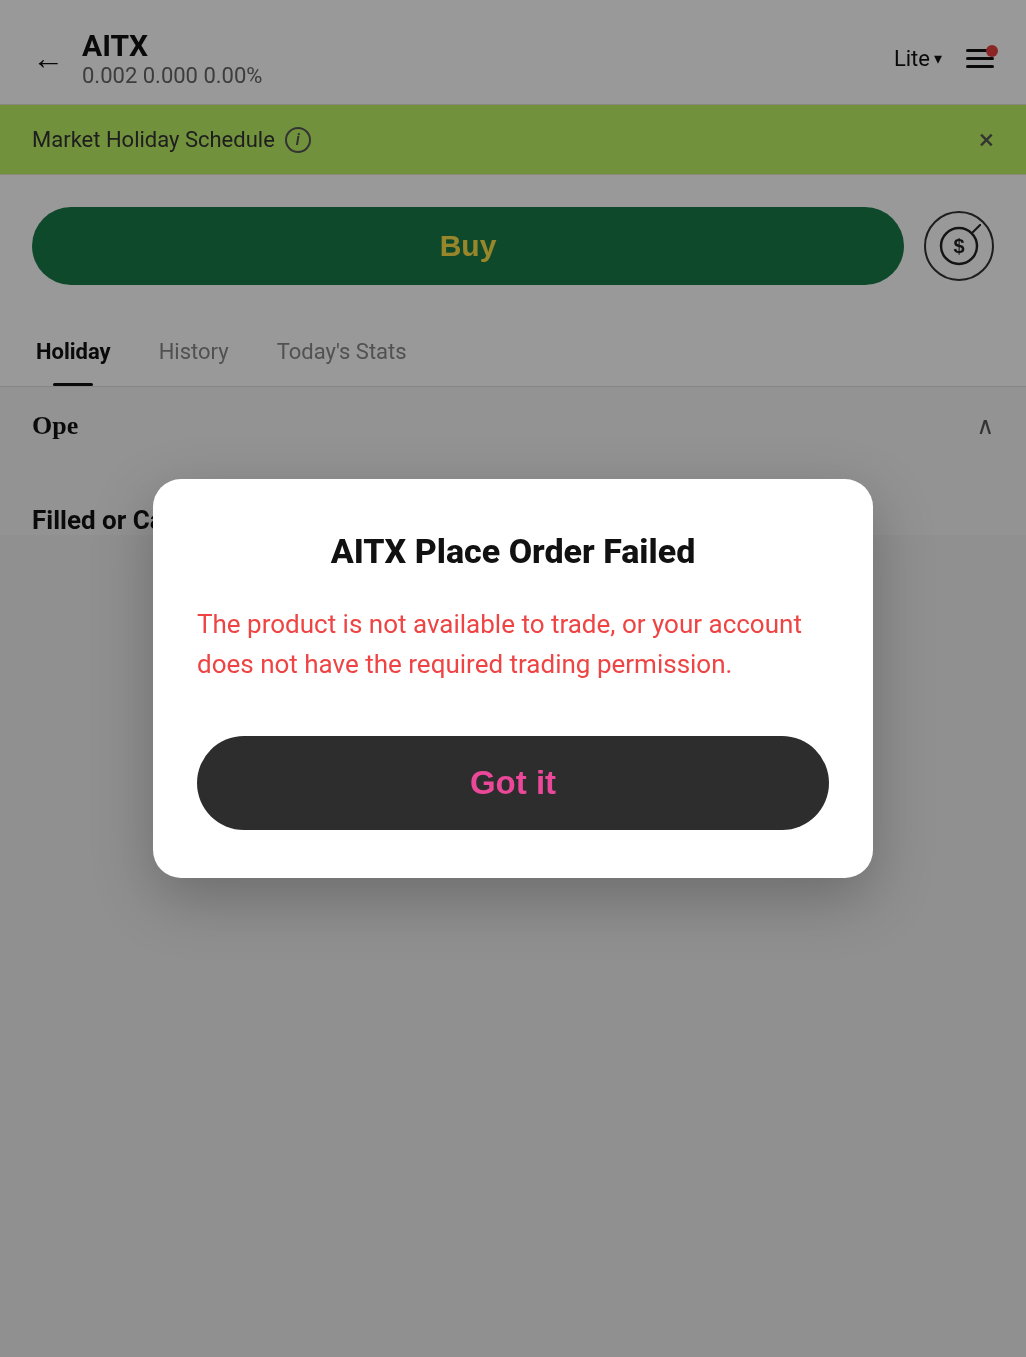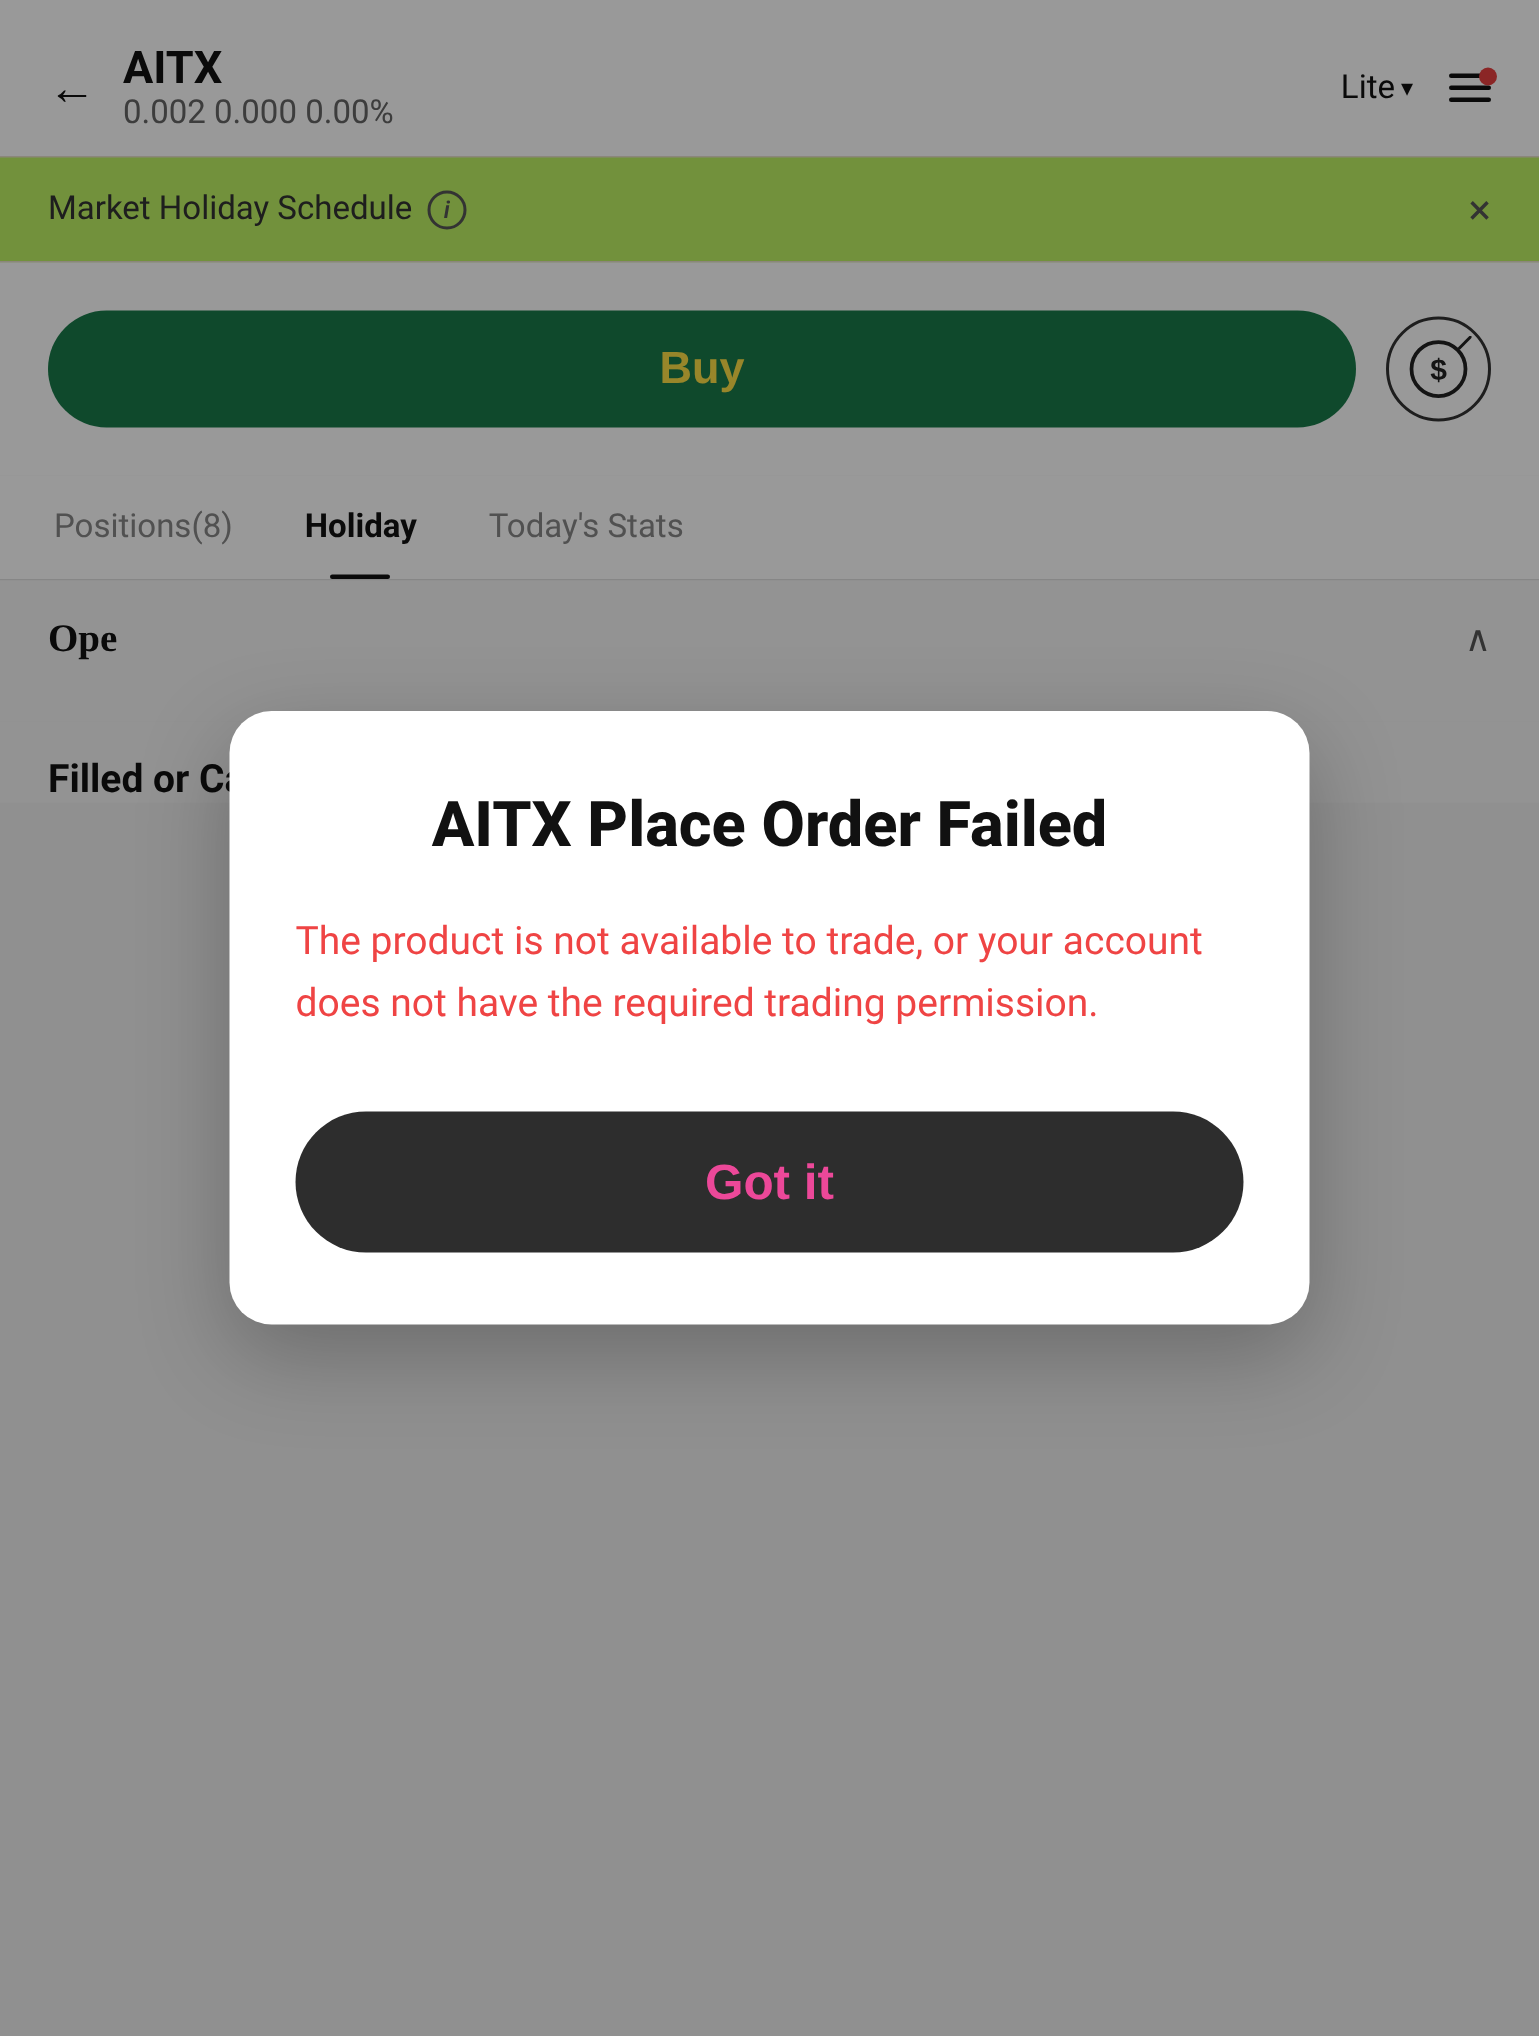--- a/index.html
+++ b/index.html
@@ -287,21 +287,21 @@
       background: #ffffff;
       border-radius: 28px;
       padding: 52px 44px 48px;
       width: 720px;
       max-width: 90%;
       text-align: center;
       box-shadow: 0 20px 60px rgba(0,0,0,0.25);
     }
 
     .modal-title {
-      font-size: 42px;
+      font-size: 34px;
       font-weight: 800;
       color: #111;
       margin-bottom: 32px;
       line-height: 1.2;
     }
 
     .modal-body {
       font-size: 26px;
       color: #ef4444;
       line-height: 1.55;
@@ -363,25 +363,25 @@
   <div class="dollar-circle">
     <svg viewBox="0 0 44 44" fill="none" xmlns="http://www.w3.org/2000/svg">
       <circle cx="22" cy="22" r="18" stroke="#222" stroke-width="2.5"></circle>
       <text x="22" y="29" text-anchor="middle" font-size="20" fill="#222" font-family="Arial" font-weight="600">$</text>
       <path d="M36 8 L44 0" stroke="#222" stroke-width="2" stroke-linecap="round"></path>
     </svg>
   </div>
 </div>
 
 <div class="tabs">
-  <div class="tab-item">
-    <span>Positions(8)</span>
-  </div>
   <div class="tab-item active">
     <span>Holiday</span>
+  </div>
+  <div class="tab-item">
+    <span>History</span>
   </div>
   <div class="tab-item">
     <span>Today's Stats</span>
   </div>
 </div>
 
 <div class="content-area">
   <div class="section-header">
     <span class="section-title">Ope</span>
     <span class="chevron-up">∧</span>

